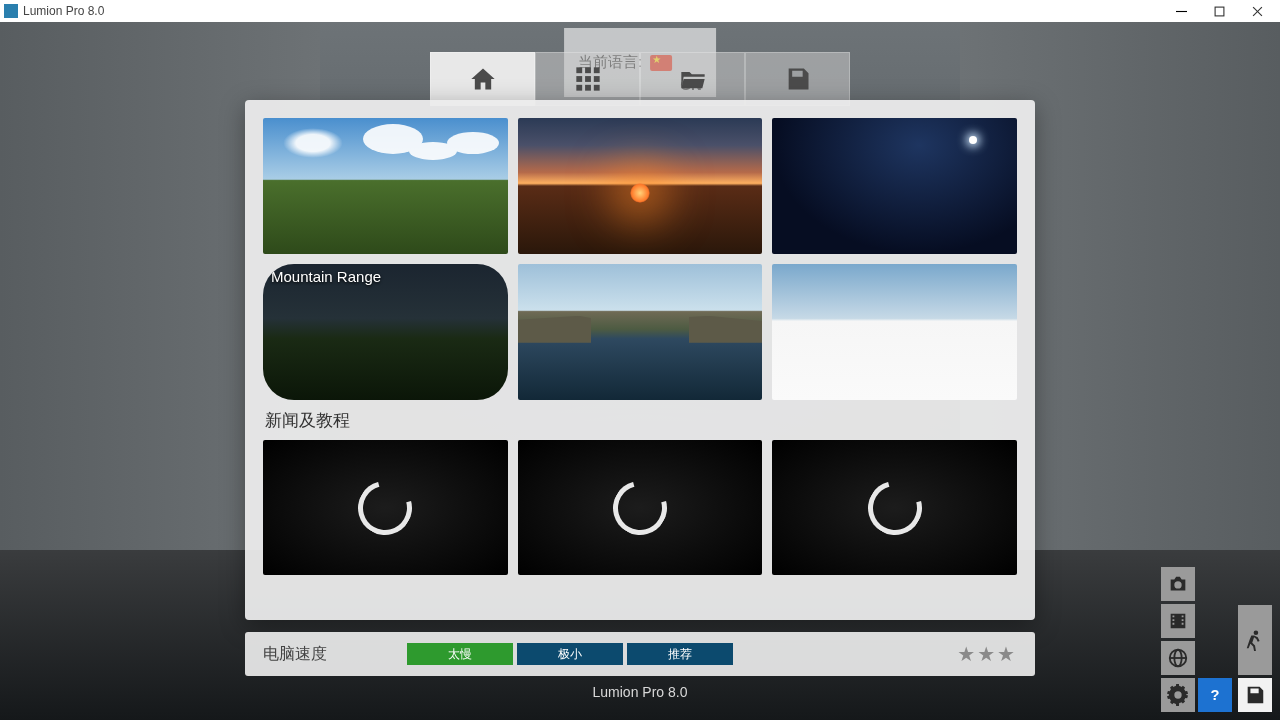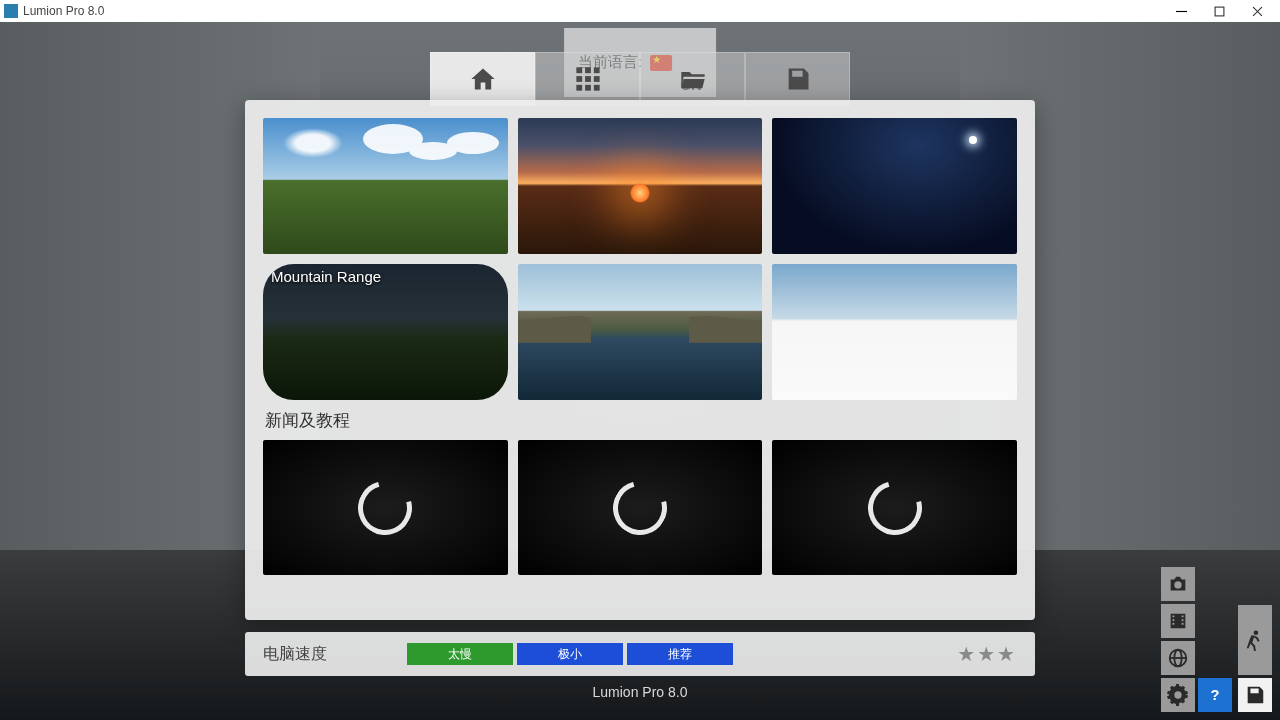--- a/index.html
+++ b/index.html
@@ -80,21 +80,21 @@
 
 
 .speedbar { position:absolute; left:50%; transform:translateX(-50%); top:610px;
   width:790px; height:44px; background:rgba(236,236,236,0.92); border-radius:3px;
   display:flex; align-items:center; padding:0 18px; gap:14px; }
 .speedbar .lbl { font-size:16px; color:#444; width:130px; }
 .segwrap { display:flex; gap:4px; flex:1; }
 .seg { flex:0 0 106px; height:22px; display:flex; align-items:center; justify-content:center;
   font-size:12px; color:#fff; }
 .seg.bright { background:#2e9a2e; }
-.seg.dim { background:#1d4ed8; }
+.seg.dim { background:#0c4a6e; }
 .stars { margin-left:auto; color:#8a8a8a; font-size:20px; letter-spacing:2px; }
 
 .footer { position:absolute; left:0; right:0; top:662px; text-align:center;
   color:#d8d8d8; font-size:14px; }
 
 
 .toolcol { position:absolute; right:8px; bottom:8px; display:flex; gap:6px; align-items:flex-end; }
 .tool-stack { display:flex; flex-direction:column; gap:3px; }
 .tbtn { width:34px; height:34px; background:#9a9a9a; display:flex; align-items:center; justify-content:center; }
 .tbtn.big { height:70px; }

